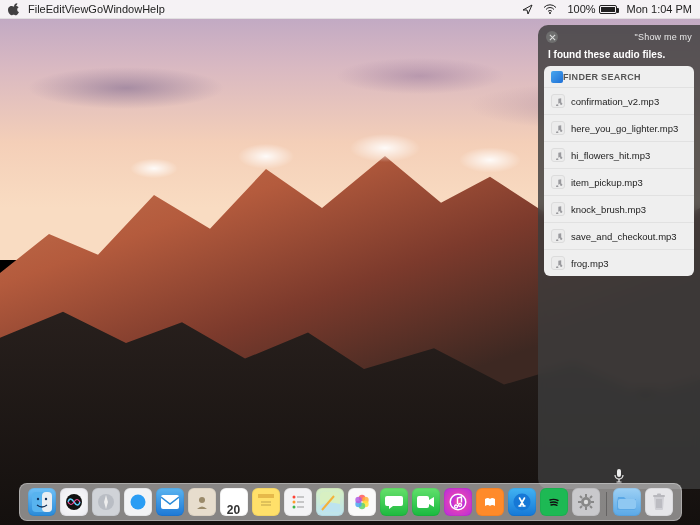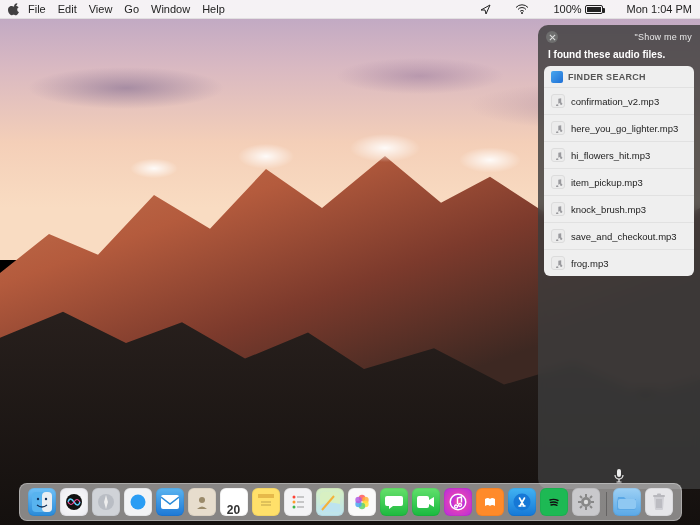--- a/index.html
+++ b/index.html
@@ -43,23 +43,23 @@
 
   
   .menubar {
     position: absolute; top:0; left:0; right:0; height:19px;
     background: rgba(250,248,248,.92);
     border-bottom:1px solid rgba(0,0,0,.08);
     display:flex; align-items:center; font-size:11px; color:#222;
     padding:0 8px 0 4px;
   }
   .apple { width:14px; height:14px; margin:0 6px 0 4px; opacity:.85; }
-  .menu-items { display:flex; gap:12px; }
+  .menu-items { display:flex; }
   .menu-item { cursor:default; }
-  .menubar-right { margin-left:auto; display:flex; align-items:center; gap:24px; font-size:11px; }
+  .menubar-right { margin-left:auto; display:flex; align-items:center; gap:10px; font-size:11px; }
   .status-icon { display:inline-flex; align-items:center; }
   .battery-group { display:flex; align-items:center; gap:3px; }
   .battery-shell { width:18px; height:9px; border:1px solid #222; border-radius:2px; position:relative; }
   .battery-shell::after { content:""; position:absolute; right:-3px; top:2px; width:2px; height:5px; background:#222; border-radius:0 1px 1px 0;}
   .battery-fill { position:absolute; left:1px; top:1px; bottom:1px; width:14px; background:#222; }
 
   
   .siri-panel {
     position:absolute; top:25px; right:0; width:162px; bottom:36px;
     background: rgba(60,60,60,.82);
@@ -67,21 +67,21 @@
     color:#fff; display:flex; flex-direction:column;
     backdrop-filter: blur(4px);
     overflow:hidden;
   }
   .siri-topbar { display:flex; align-items:center; padding:6px 8px 2px 8px; }
   .siri-close { width:12px; height:12px; border-radius:50%; background:#6e6e6e; display:flex; align-items:center; justify-content:center; font-size:8px; color:#ddd; cursor:pointer; }
   .siri-hint { margin-left:auto; font-size:9px; color:#e8e8e8; white-space:nowrap; letter-spacing:.2px; }
   .siri-title { font-size:10px; font-weight:700; padding:4px 10px 6px 10px; }
   .siri-results { flex:1; overflow:hidden; padding:0 6px; }
   .siri-result-card { background:#efefef; border-radius:6px; color:#222; display:flex; flex-direction:column; overflow:hidden; }
-  .siri-result-header { display:flex; align-items:center; gap:5px; padding:5px 14px 4px 7px; font-size:9px; font-weight:700; color:#555; letter-spacing:.3px; }
+  .siri-result-header { display:flex; align-items:center; padding:5px 14px 4px 7px; font-size:9px; font-weight:700; color:#555; letter-spacing:.3px; }
   .finder-glyph { width:12px; height:12px; background: linear-gradient(135deg,#4aa7ee,#1e6fd6); border-radius:2px; position:relative; }
   .siri-file {
     display:flex; align-items:center; gap:6px; padding:6px 7px; border-top:1px solid #e1e1e1;
     font-size:9.5px; color:#222; cursor:default;
   }
   .music-icon { width:14px; height:14px; border-radius:3px; background:#ececec; border:1px solid #dcdcdc; display:flex; align-items:center; justify-content:center; flex-shrink:0; }
   .music-icon svg { width:9px; height:9px; }
   .filename { white-space:nowrap; overflow:hidden; text-overflow:ellipsis; }
 
   .siri-mic { height:26px; display:flex; align-items:center; justify-content:center; }

